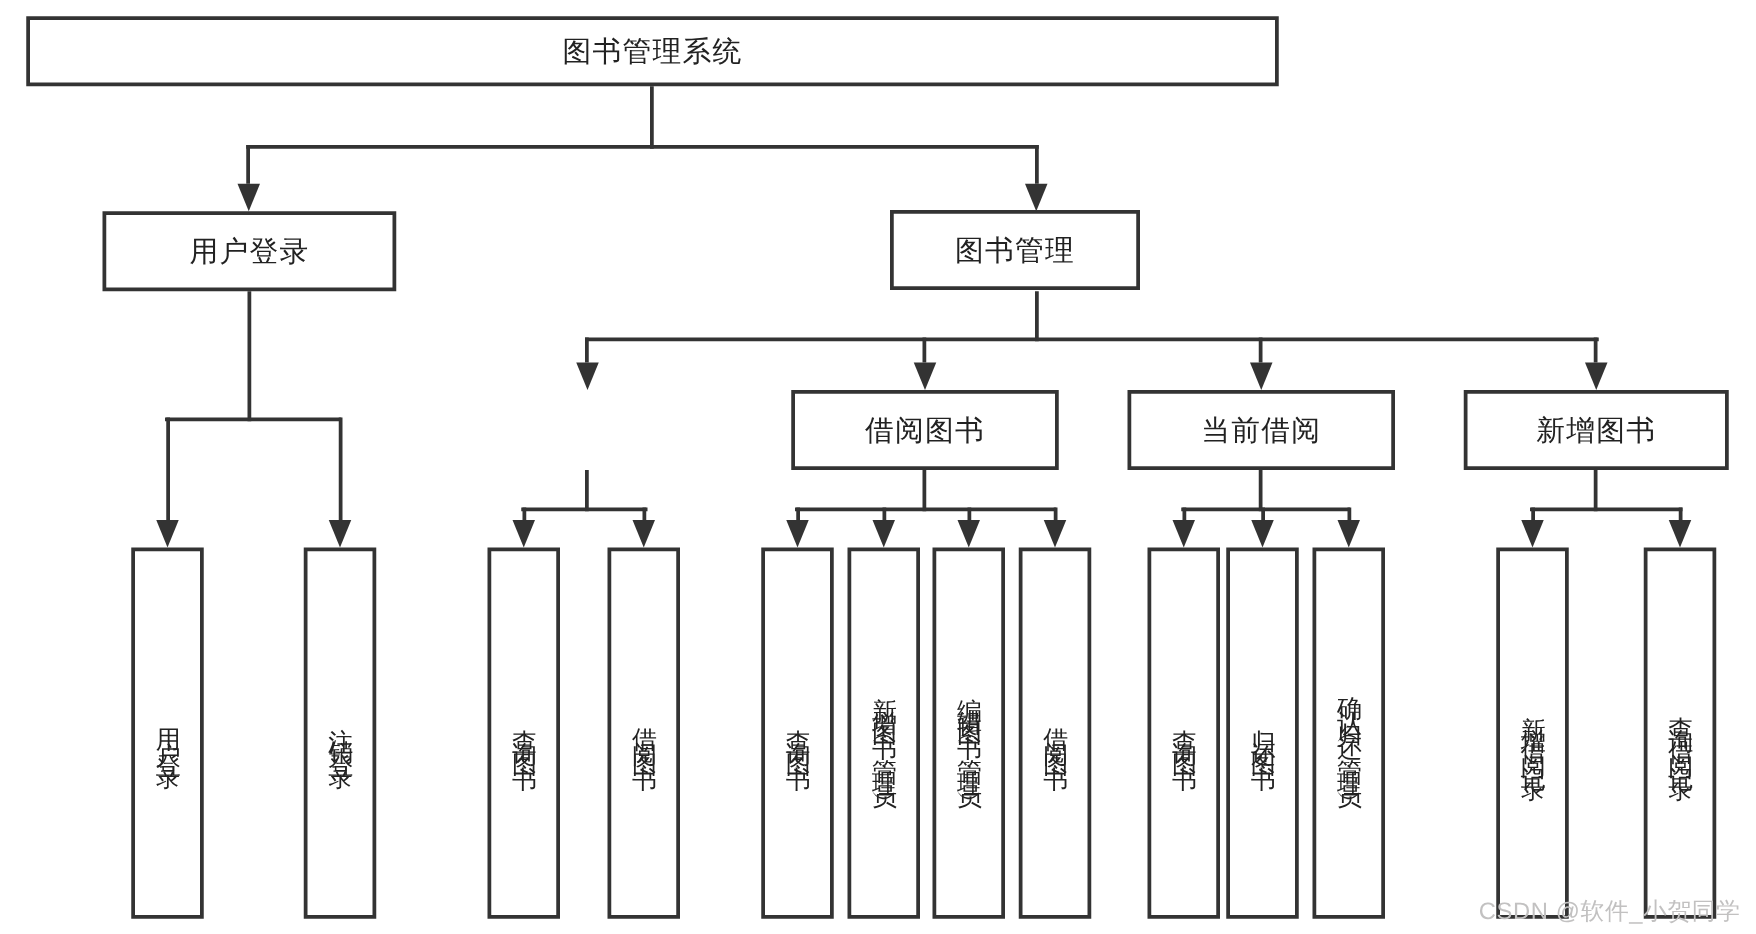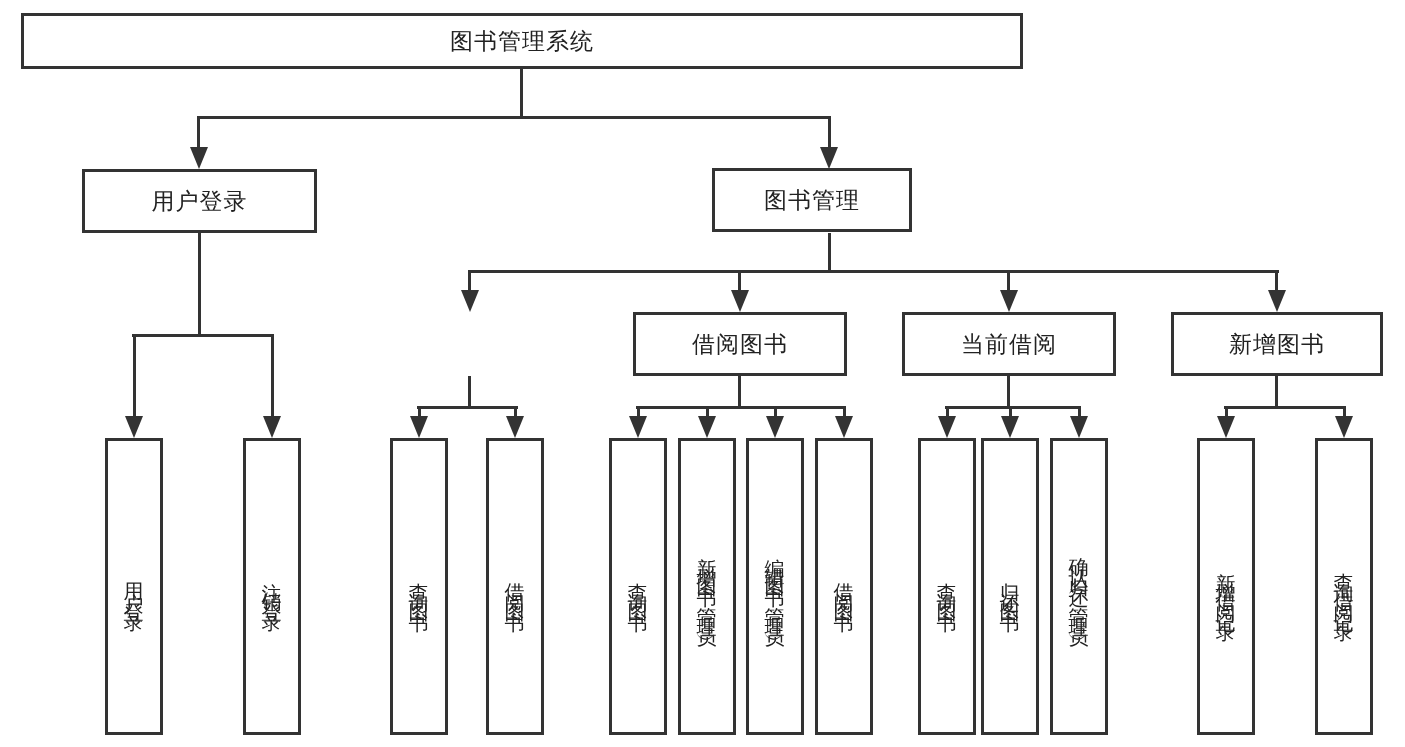--- a/index.html
+++ b/index.html
@@ -150,14 +150,15 @@
   <div class="ln" style="left:1078px;top:406px;width:3px;height:10px"></div>
   <div class="arrow" style="left:1070px;top:416px"></div>
 
   <div class="ln" style="left:1275px;top:376px;width:3px;height:33px"></div>
   <div class="ln" style="left:1224px;top:406px;width:122px;height:3px"></div>
   <div class="ln" style="left:1225px;top:406px;width:3px;height:10px"></div>
   <div class="arrow" style="left:1217px;top:416px"></div>
   <div class="ln" style="left:1343px;top:406px;width:3px;height:10px"></div>
   <div class="arrow" style="left:1335px;top:416px"></div>
 
+  <div class="watermark">CSDN @软件_小贺同学</div>
 
 </div>
 
 </body></html>

